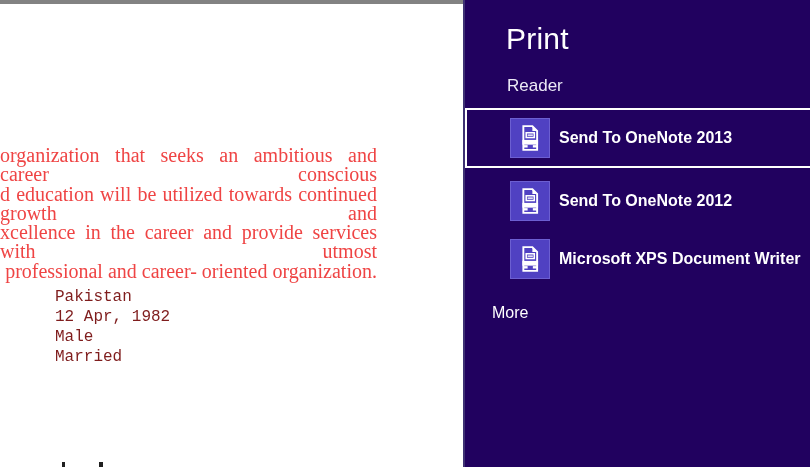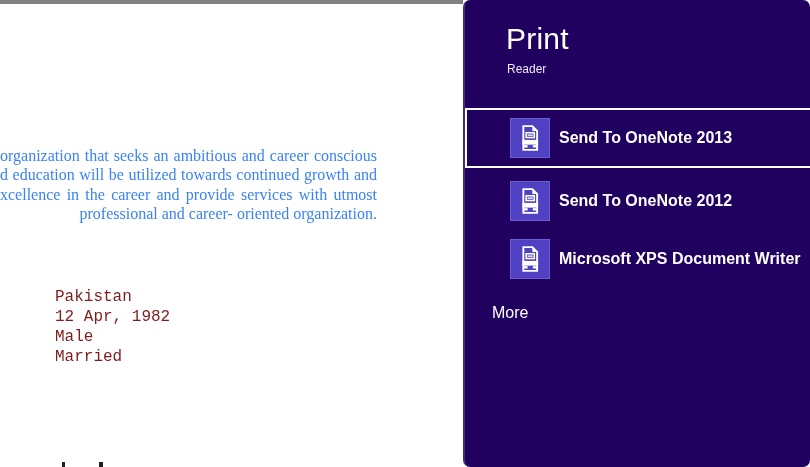--- a/index.html
+++ b/index.html
@@ -19,21 +19,21 @@
     position:absolute; left:0; width:100%; height:4px;
     background:#828282;
   }
   .divider-1 { top:133; }
   .divider-2 { top:252; }
   .divider-3 { top:448; }
 
   .paragraph {
     position:absolute; left:0; top:146px; width:377px;
     font-family:"Liberation Serif", serif;
-    font-size:16px; line-height:19.3px; color:#3b82f6;
+    font-size:20px; line-height:19.3px; color:#ef4444;
   }
   .paragraph .line { width:100%; }
   .paragraph .just { text-align:justify; text-align-last:justify; }
   .paragraph .last { text-align:right; padding-left:5px; }
 
   .details {
     position:absolute; left:55px; top:269px; width:300px;
     font-family:Liberation Mono, monospace;
     font-size:16px; line-height:20px; color:#7f1d1d;margin-top:18px;
   }
@@ -44,29 +44,28 @@
   .cut-mark { position:absolute; background:#1f1f1f; }
   .cut-mark-1 { left:62px; top:462px; width:3px; height:5px; }
   .cut-mark-2 { left:99px; top:462px; width:4px; height:5px; }
 
   
   .print-panel {
     position:absolute; left:463px; top:0; width:347px; height:467px;
     background:#21015f;
     border-left:2px solid #3e3173;
     color:#ffffff;
-    border-radius:7px;
   }
   .panel-title {
     position:absolute; left:41px; top:22px;
     font-size:30px; font-weight:300; letter-spacing:0.2px; color:#ffffff;
   }
   .panel-app {
-    position:absolute; left:42px; top:62px;
-    font-size:12px; color:#eceaf6;
+    position:absolute; left:42px; top:76px;
+    font-size:17px; color:#eceaf6;
   }
 
   .printer-row {
     position:absolute; left:0; width:347px; height:60px;
     display:flex; align-items:center; padding-left:45px;
     cursor:pointer;
   }
   .printer-row.selected {
     border:2px solid #ffffff; border-right:none;
     padding-left:43px;

